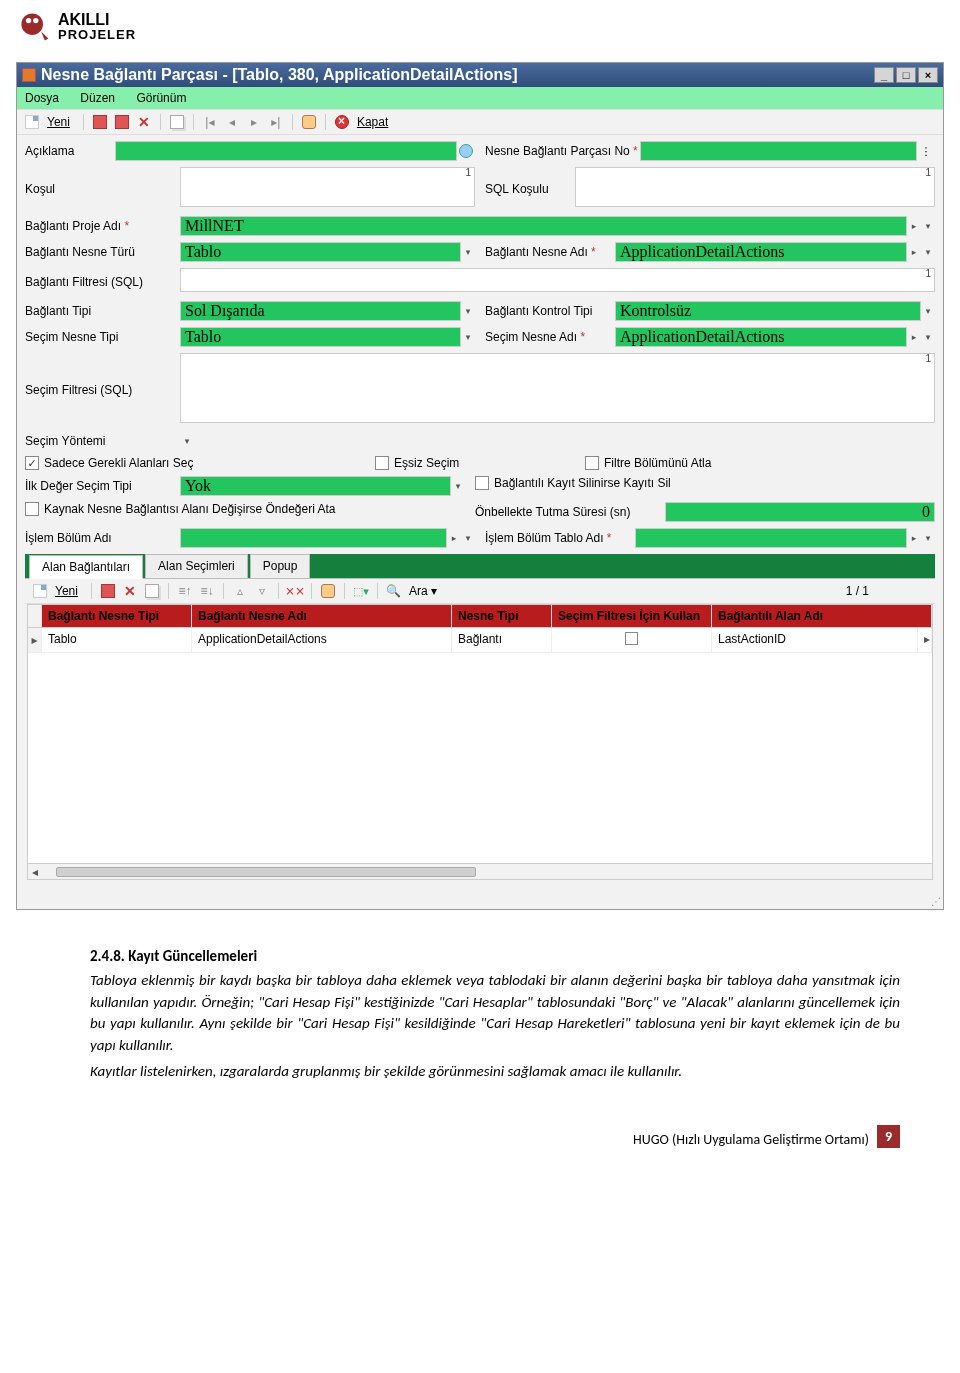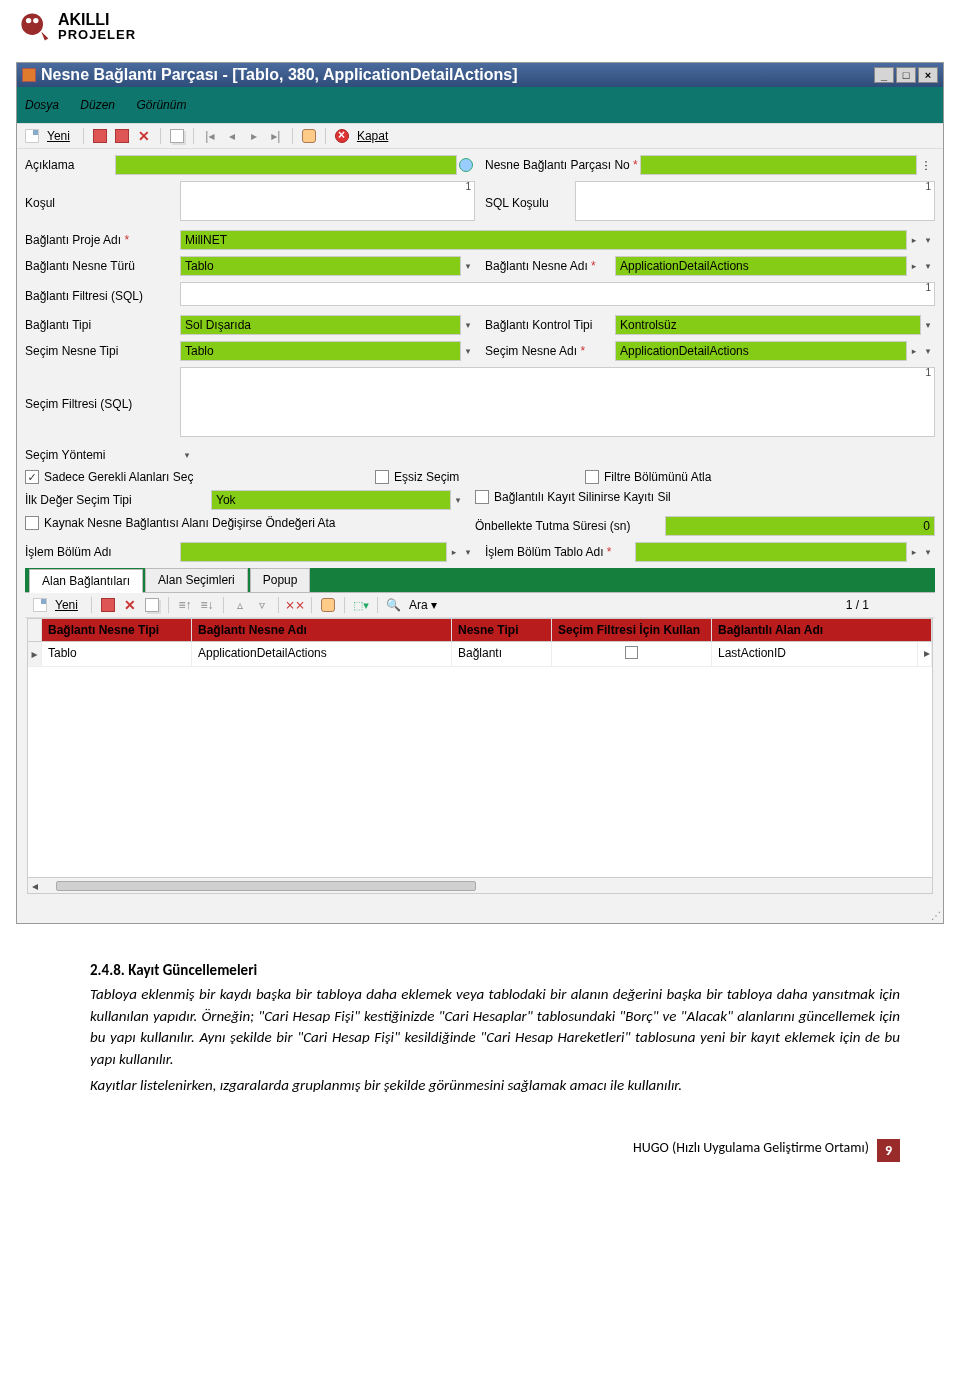--- a/index.html
+++ b/index.html
@@ -8,21 +8,21 @@
   .header-logo { display: flex; align-items: center; padding: 8px 16px; }
   .logo-icon { width: 36px; height: 36px; margin-right: 6px; }
   .logo-text { font-size: 16px; font-weight: bold; line-height: 1; }
   .logo-text .line2 { font-size: 13px; letter-spacing: 1px; }
   .screenshot-box { margin: 10px 16px 20px 16px; border: 1px solid #999; background: #f2f2f2; position: relative; }
   .titlebar { background: linear-gradient(#4a6b9e, #2f4d7a); color: #fff; display: flex; align-items: center; padding: 3px 5px; height: 24px; }
   .titlebar .t-icon { width: 14px; height: 14px; background: #e07b2e; border: 1px solid #a55; margin-right: 5px; }
   .titlebar .title-text { font-size: 16px; font-weight: bold; flex: 1; white-space: nowrap; }
   .titlebar .win-ctrl { display: flex; gap: 2px; }
   .titlebar .win-btn { width: 20px; height: 16px; background: #d5d5d5; border: 1px solid #888; display: flex; align-items: center; justify-content: center; font-size: 11px; font-weight: bold; color: #000; }
-  .menubar { background: #0f766e; padding: 11px 8px; border-bottom: 1px solid #ddd; font-style: italic; }
+  .menubar { background: #86efac; padding: 4px 8px; border-bottom: 1px solid #ddd; }
   .menubar span { margin-right: 18px; font-size: 12px; }
   .toolbar { background: #f2f2f2; padding: 3px 6px; border-bottom: 1px solid #ddd; display: flex; align-items: center; gap: 4px; }
   .tbtn { width: 18px; height: 18px; display: inline-flex; align-items: center; justify-content: center; border: 1px solid transparent; font-size: 11px; }
   .tsep { width: 1px; height: 16px; background: #ccc; margin: 0 3px; }
   .tlabel { font-size: 12px; margin-left: 2px; margin-right: 6px; }
   .tlabel u { text-decoration: underline; }
   .icn-new { width:14px;height:14px;background:#fff;border:1px solid #ccc;position:relative; }
   .icn-new::after{content:"";position:absolute;top:0;right:0;width:5px;height:5px;background:#8ac;}
   .icn-save{width:14px;height:14px;background:#d55;border:1px solid #a33;}
   .icn-del{width:14px;height:14px;background:#d55;border:1px solid #a33;}
@@ -30,21 +30,21 @@
   .icn-copy{width:14px;height:14px;background:#fff;border:1px solid #aaa;box-shadow:2px 2px 0 #ddd;}
   .icn-nav{color:#888;font-size:12px;}
   .icn-user{width:14px;height:14px;background:#fc8;border:1px solid #a75;border-radius:3px;}
   .icn-close{width:14px;height:14px;background:#d33;border:1px solid #a22;border-radius:50%;position:relative;}
   .icn-close::after{content:"×";color:#fff;position:absolute;top:-2px;left:2px;font-size:12px;font-weight:bold;}
   .form-area { background: #f2f2f2; padding: 6px 8px 10px 8px; }
   .form-row { display: flex; align-items: flex-start; margin-bottom: 6px; gap: 10px; }
   .fld { display: flex; align-items: center; }
   .lbl { width: 155px; font-size: 12px; flex-shrink: 0; }
   .req::after { content: " *"; color: #c33; }
-  .inp { background: #84cc16; border: 1px solid #ccc; height: 20px; padding: 2px 4px; font-size: 12px; }
+  .inp { background: #22c55e; border: 1px solid #ccc; height: 20px; padding: 2px 4px; font-size: 16px; font-family: Liberation Serif, serif; }
   .ta { background: #fff; border: 1px solid #ccc; padding: 2px 4px; font-size: 12px; resize: none; }
   .small-num { position: absolute; top: 0; right: 4px; font-size: 10px; color: #444; }
   .rel { position: relative; }
   .dd-arrow { width: 14px; height: 18px; display: inline-flex; align-items: center; justify-content: center; font-size: 9px; color: #555; }
   .globe { width:14px;height:14px;border:1px solid #3a7;border-radius:50%;background:#9cf;display:inline-block;}
   .chk { display: flex; align-items: center; font-size: 12px; }
   .chk .box { width: 14px; height: 14px; border: 1px solid #888; background: #fff; margin-right: 5px; display: inline-flex; align-items: center; justify-content: center; font-size: 11px; color: #333; }
   .tabstrip { display: flex; background: #15803d; border-bottom: 1px solid #bbb; padding-left: 4px; margin-top: 6px; }
   .tab { padding: 4px 12px; font-size: 12px; border: 1px solid #bbb; border-bottom: none; background: #eee; margin-right: 2px; }
   .tab.active { background: #fff; font-weight: normal; border-bottom: 1px solid #fff; position: relative; top: 1px; }
@@ -55,21 +55,21 @@
   .grid-row { display: flex; border-bottom: 1px solid #eee; }
   .grid-row div { padding: 4px 6px; font-size: 12px; border-right: 1px solid #eee; }
   .row-ind { width: 14px; background: #f2f2f2; color: #555; font-size: 10px; display: flex; align-items: center; justify-content: center; border-right: 1px solid #ccc; }
   .grid-blank { height: 210px; }
   .hscroll { height: 16px; background: #f2f2f2; border-top: 1px solid #ccc; display: flex; align-items: center; }
   .hscroll .thumb { width: 420px; height: 10px; background: #d0d0d0; border: 1px solid #aaa; margin-left: 14px; border-radius: 2px; }
   .resize-grip { text-align: right; padding: 2px 4px 2px 0; background: #f2f2f2; color: #888; font-size: 10px; letter-spacing: -2px; }
   .doc-body { padding: 10px 60px 30px 90px; font-family: Calibri, Arial, sans-serif; font-size: 15px; line-height: 1.45; }
   .doc-body h4 { font-size: 15px; font-weight: bold; margin: 6px 0 2px 0; }
   .doc-body p { margin-bottom: 4px; text-align: justify; font-style: italic; }
-  .footer { display: flex; justify-content: flex-end; align-items: flex-start; padding: 8px 60px 14px 0; font-family: Calibri, Arial, sans-serif; font-size: 14px; }
+  .footer { display: flex; justify-content: flex-end; align-items: flex-end; padding: 8px 60px 14px 0; font-family: Calibri, Arial, sans-serif; font-size: 14px; }
   .footer .pg { background: #9a2b2b; color: #fff; padding: 3px 8px; margin-left: 8px; font-weight: bold; }
 </style>
 </head>
 <body>
 
 <div class="page">
 
   <div class="header-logo">
     <svg class="logo-icon" viewBox="0 0 40 40">
       <circle cx="18" cy="18" r="12" fill="#9a2b2b"></circle>
@@ -256,21 +256,21 @@
           </div>
         <div class="chk">
             <span class="box"></span>
             <span>Filtre Bölümünü Atla</span>
           </div>
       </div>
 
       <div class="form-row">
         <div class="fld" style="width:440px">
           <div class="lbl">İlk Değer Seçim Tipi</div>
-          <input class="inp" style="flex: 1 1 0%; margin-left: 31px;" value="Yok">
+          <input class="inp" style="flex: 1 1 0%;" value="Yok">
           <span class="dd-arrow">▾</span>
         </div>
         <div class="chk">
             <span class="box"></span>
             <span>Bağlantılı Kayıt Silinirse Kayıtı Sil</span>
           </div>
       </div>
 
       <div class="form-row">
         <div class="chk" style="width:440px">

